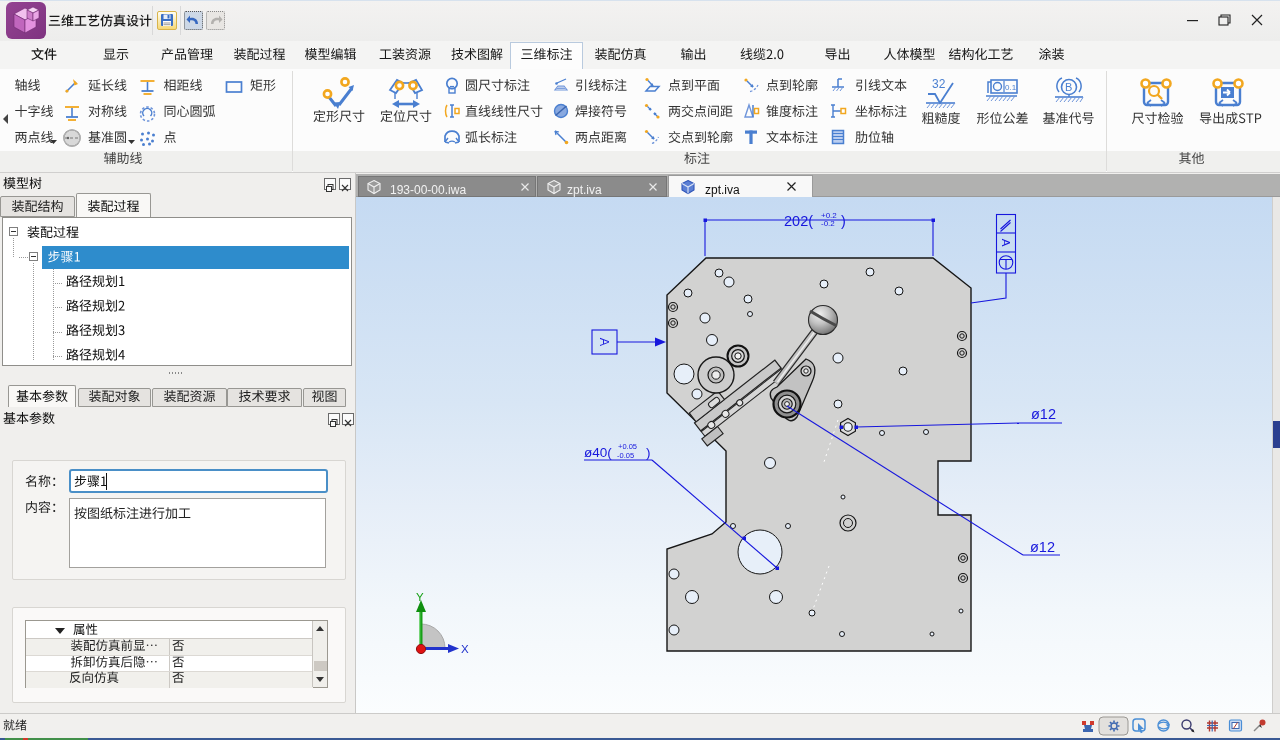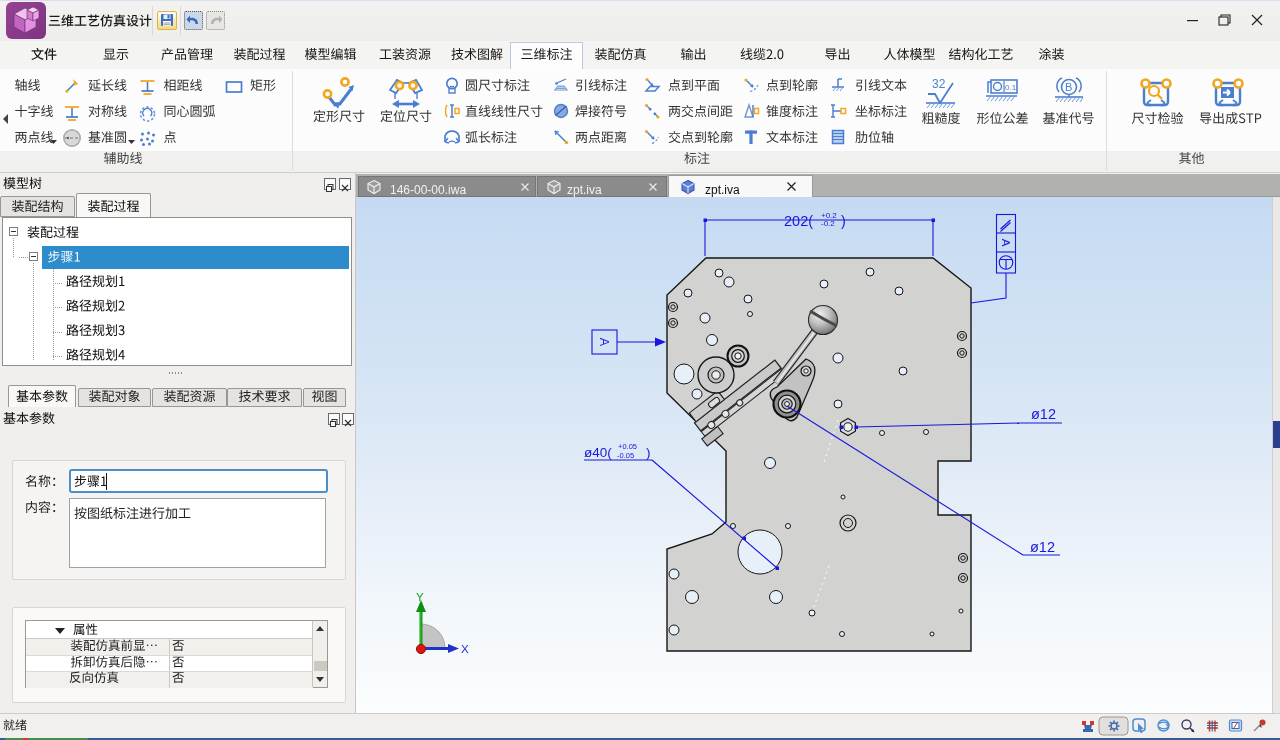--- a/index.html
+++ b/index.html
@@ -161,21 +161,21 @@
 <div style="position:absolute;left:1px;top:40px;width:13px;height:10px;background:#cdc9c3"></div>
 <svg width="14" height="14" viewBox="0 0 14 14" style="position:absolute;left:0;bottom:1px">
         <path d="M3 5 L7 10 L11 5 Z" fill="#333"></path>
       </svg>
 </div>
 </div>
 <div id="tabstrip" class="abs"></div>
 <div class="dtab" style="left:358px;top:176px;width:178px"></div>
 <div class="dtab" style="left:537px;top:176px;width:130px"></div>
 <div class="dtab act" style="left:668px;top:175px;width:145px;height:22px"></div>
-<div class="abs" style="left:390px;top:183px;font-size:12px;color:#f2f2f2;z-index:3">146-00-00.iwa</div>
+<div class="abs" style="left:390px;top:183px;font-size:12px;color:#f2f2f2;z-index:3">193-00-00.iwa</div>
 <div class="abs" style="left:567px;top:183px;font-size:12px;color:#f2f2f2;z-index:3">zpt.iva</div>
 <div class="abs" style="left:705px;top:183px;font-size:12px;color:#111;z-index:3">zpt.iva</div>
 <svg width="16" height="16" style="position:absolute;left:366px;top:179px;z-index:3" viewBox="0 0 16 16">
     <g fill="none" stroke="#f0f0f0" stroke-width="1.1">
       <polygon points="8,1.5 14,4.5 14,11 8,14.5 2,11 2,4.5" fill="#9b9b9b"></polygon>
       <path d="M2 4.5 L8 8 L14 4.5 M8 8 L8 14.5"></path>
     </g>
   </svg>
 <svg width="16" height="16" style="position:absolute;left:546px;top:179px;z-index:3" viewBox="0 0 16 16">
     <g fill="none" stroke="#f0f0f0" stroke-width="1.1">

